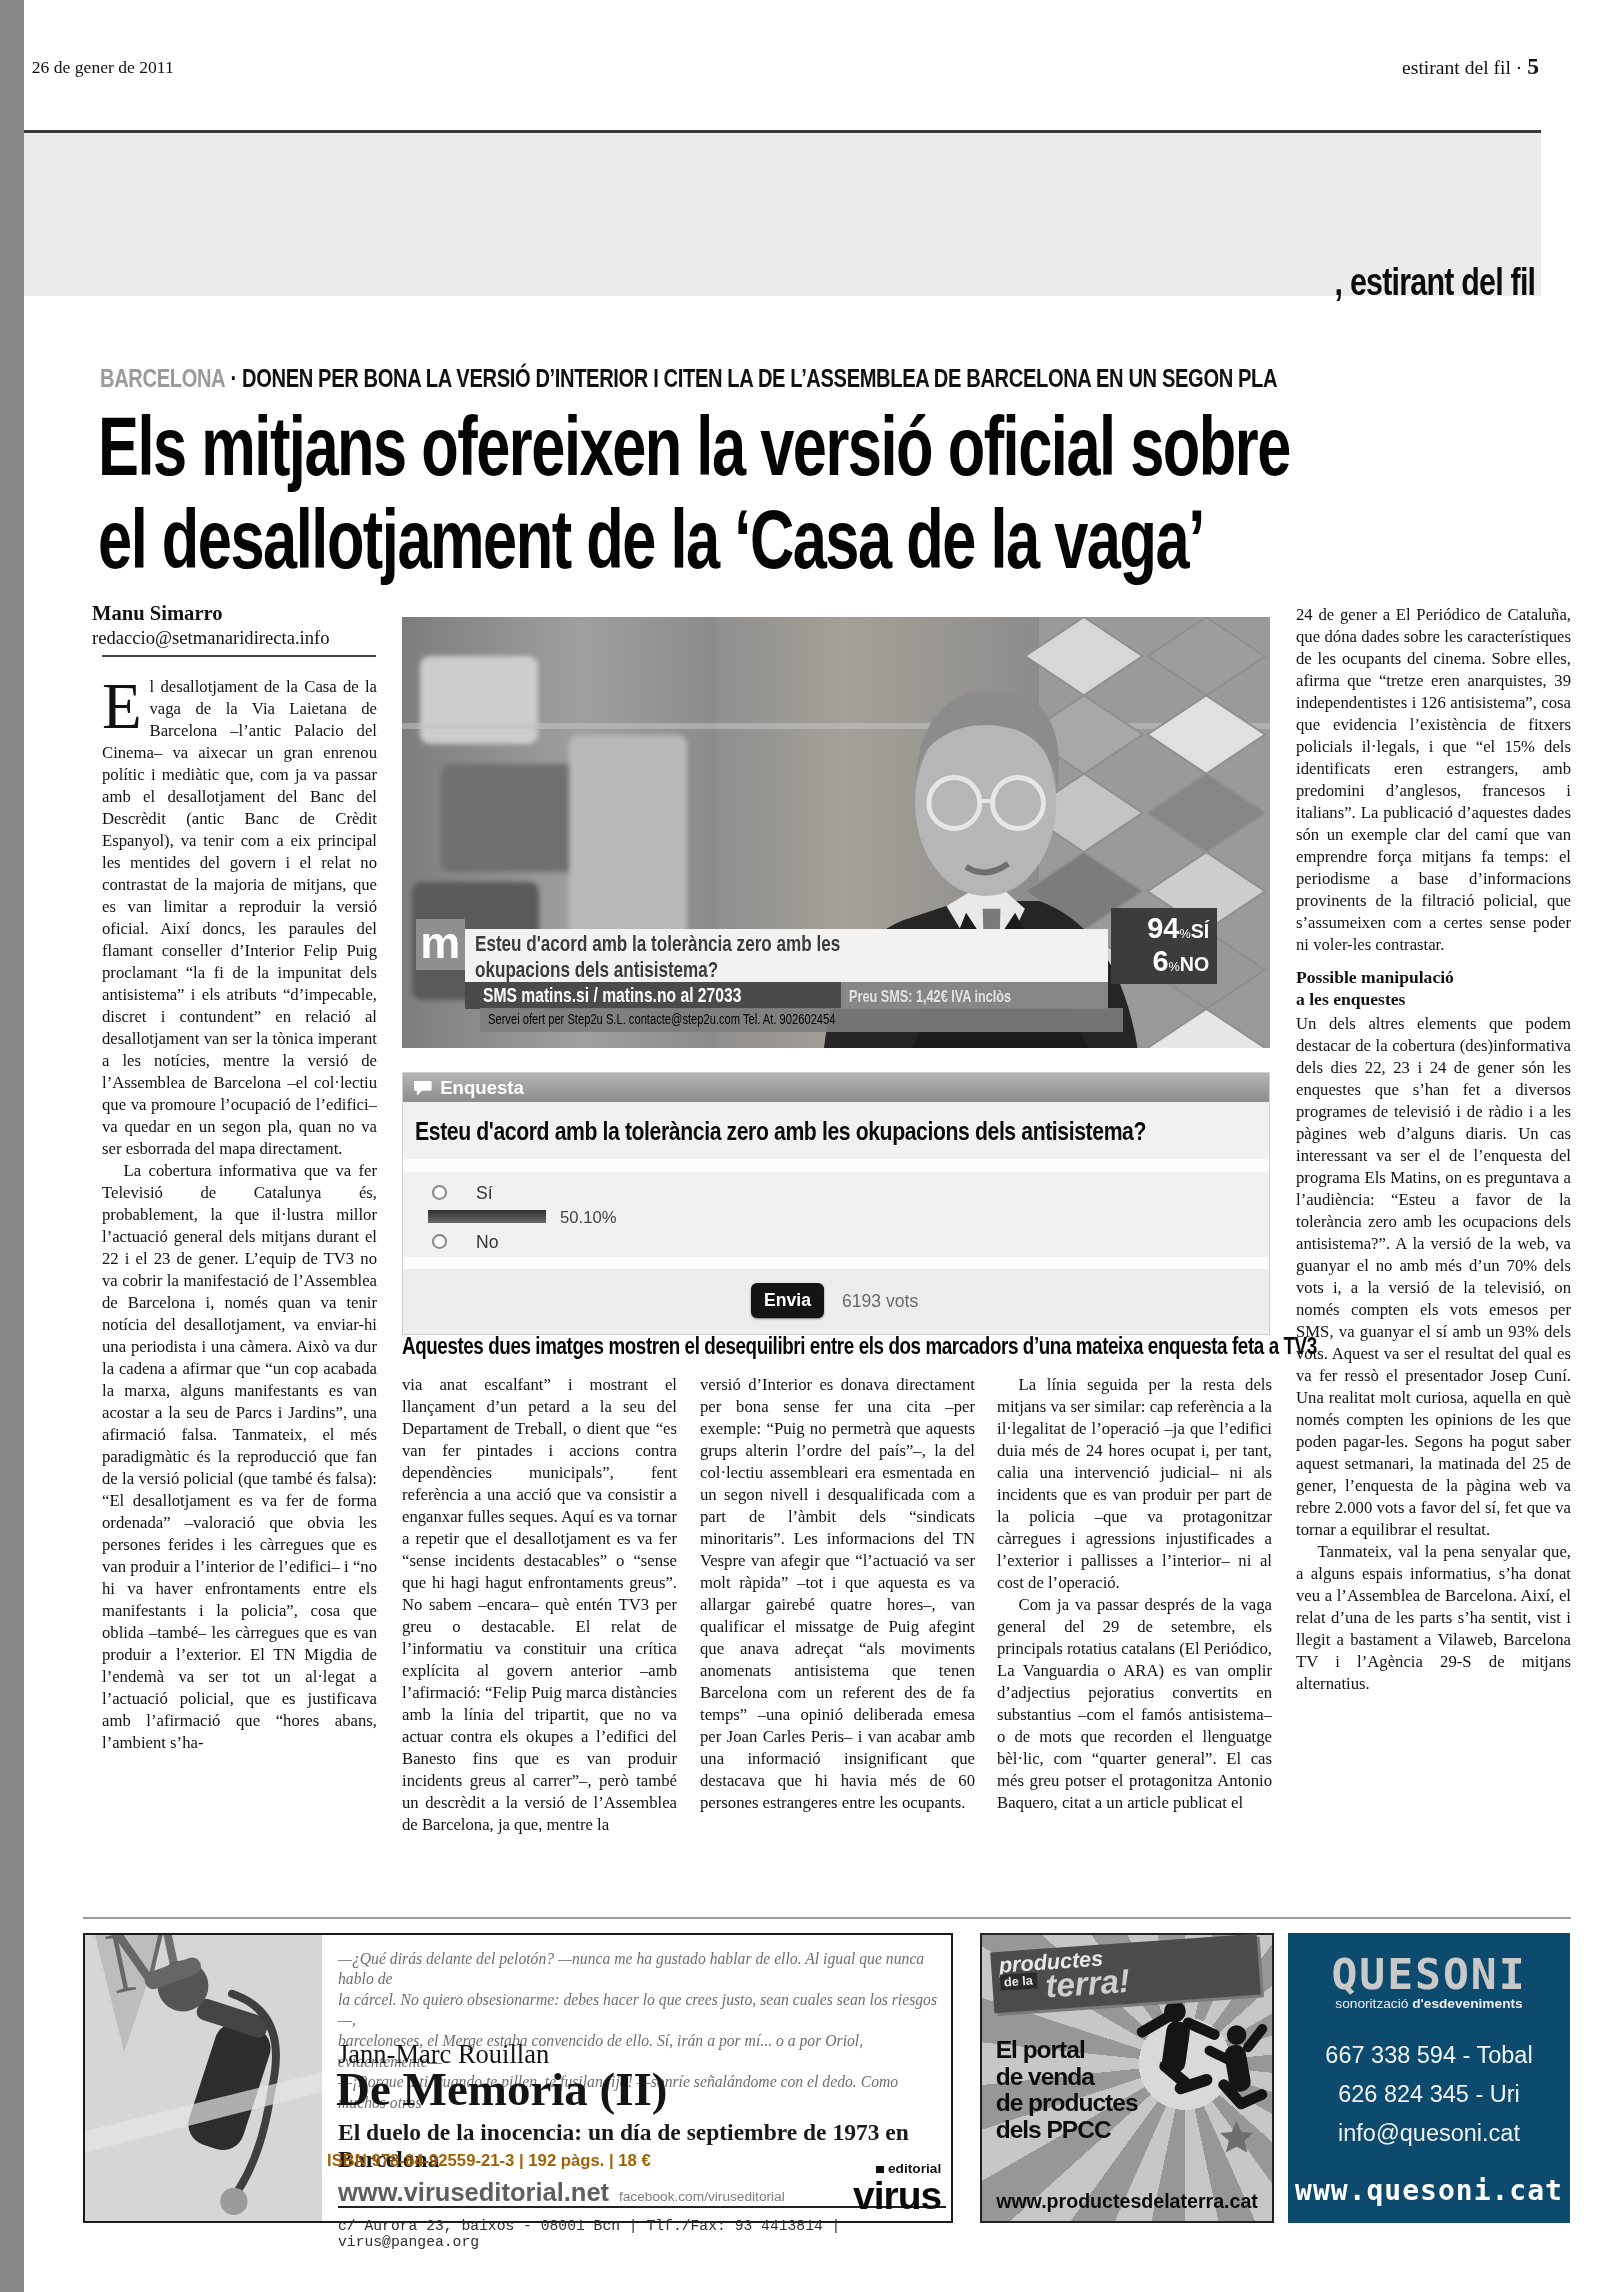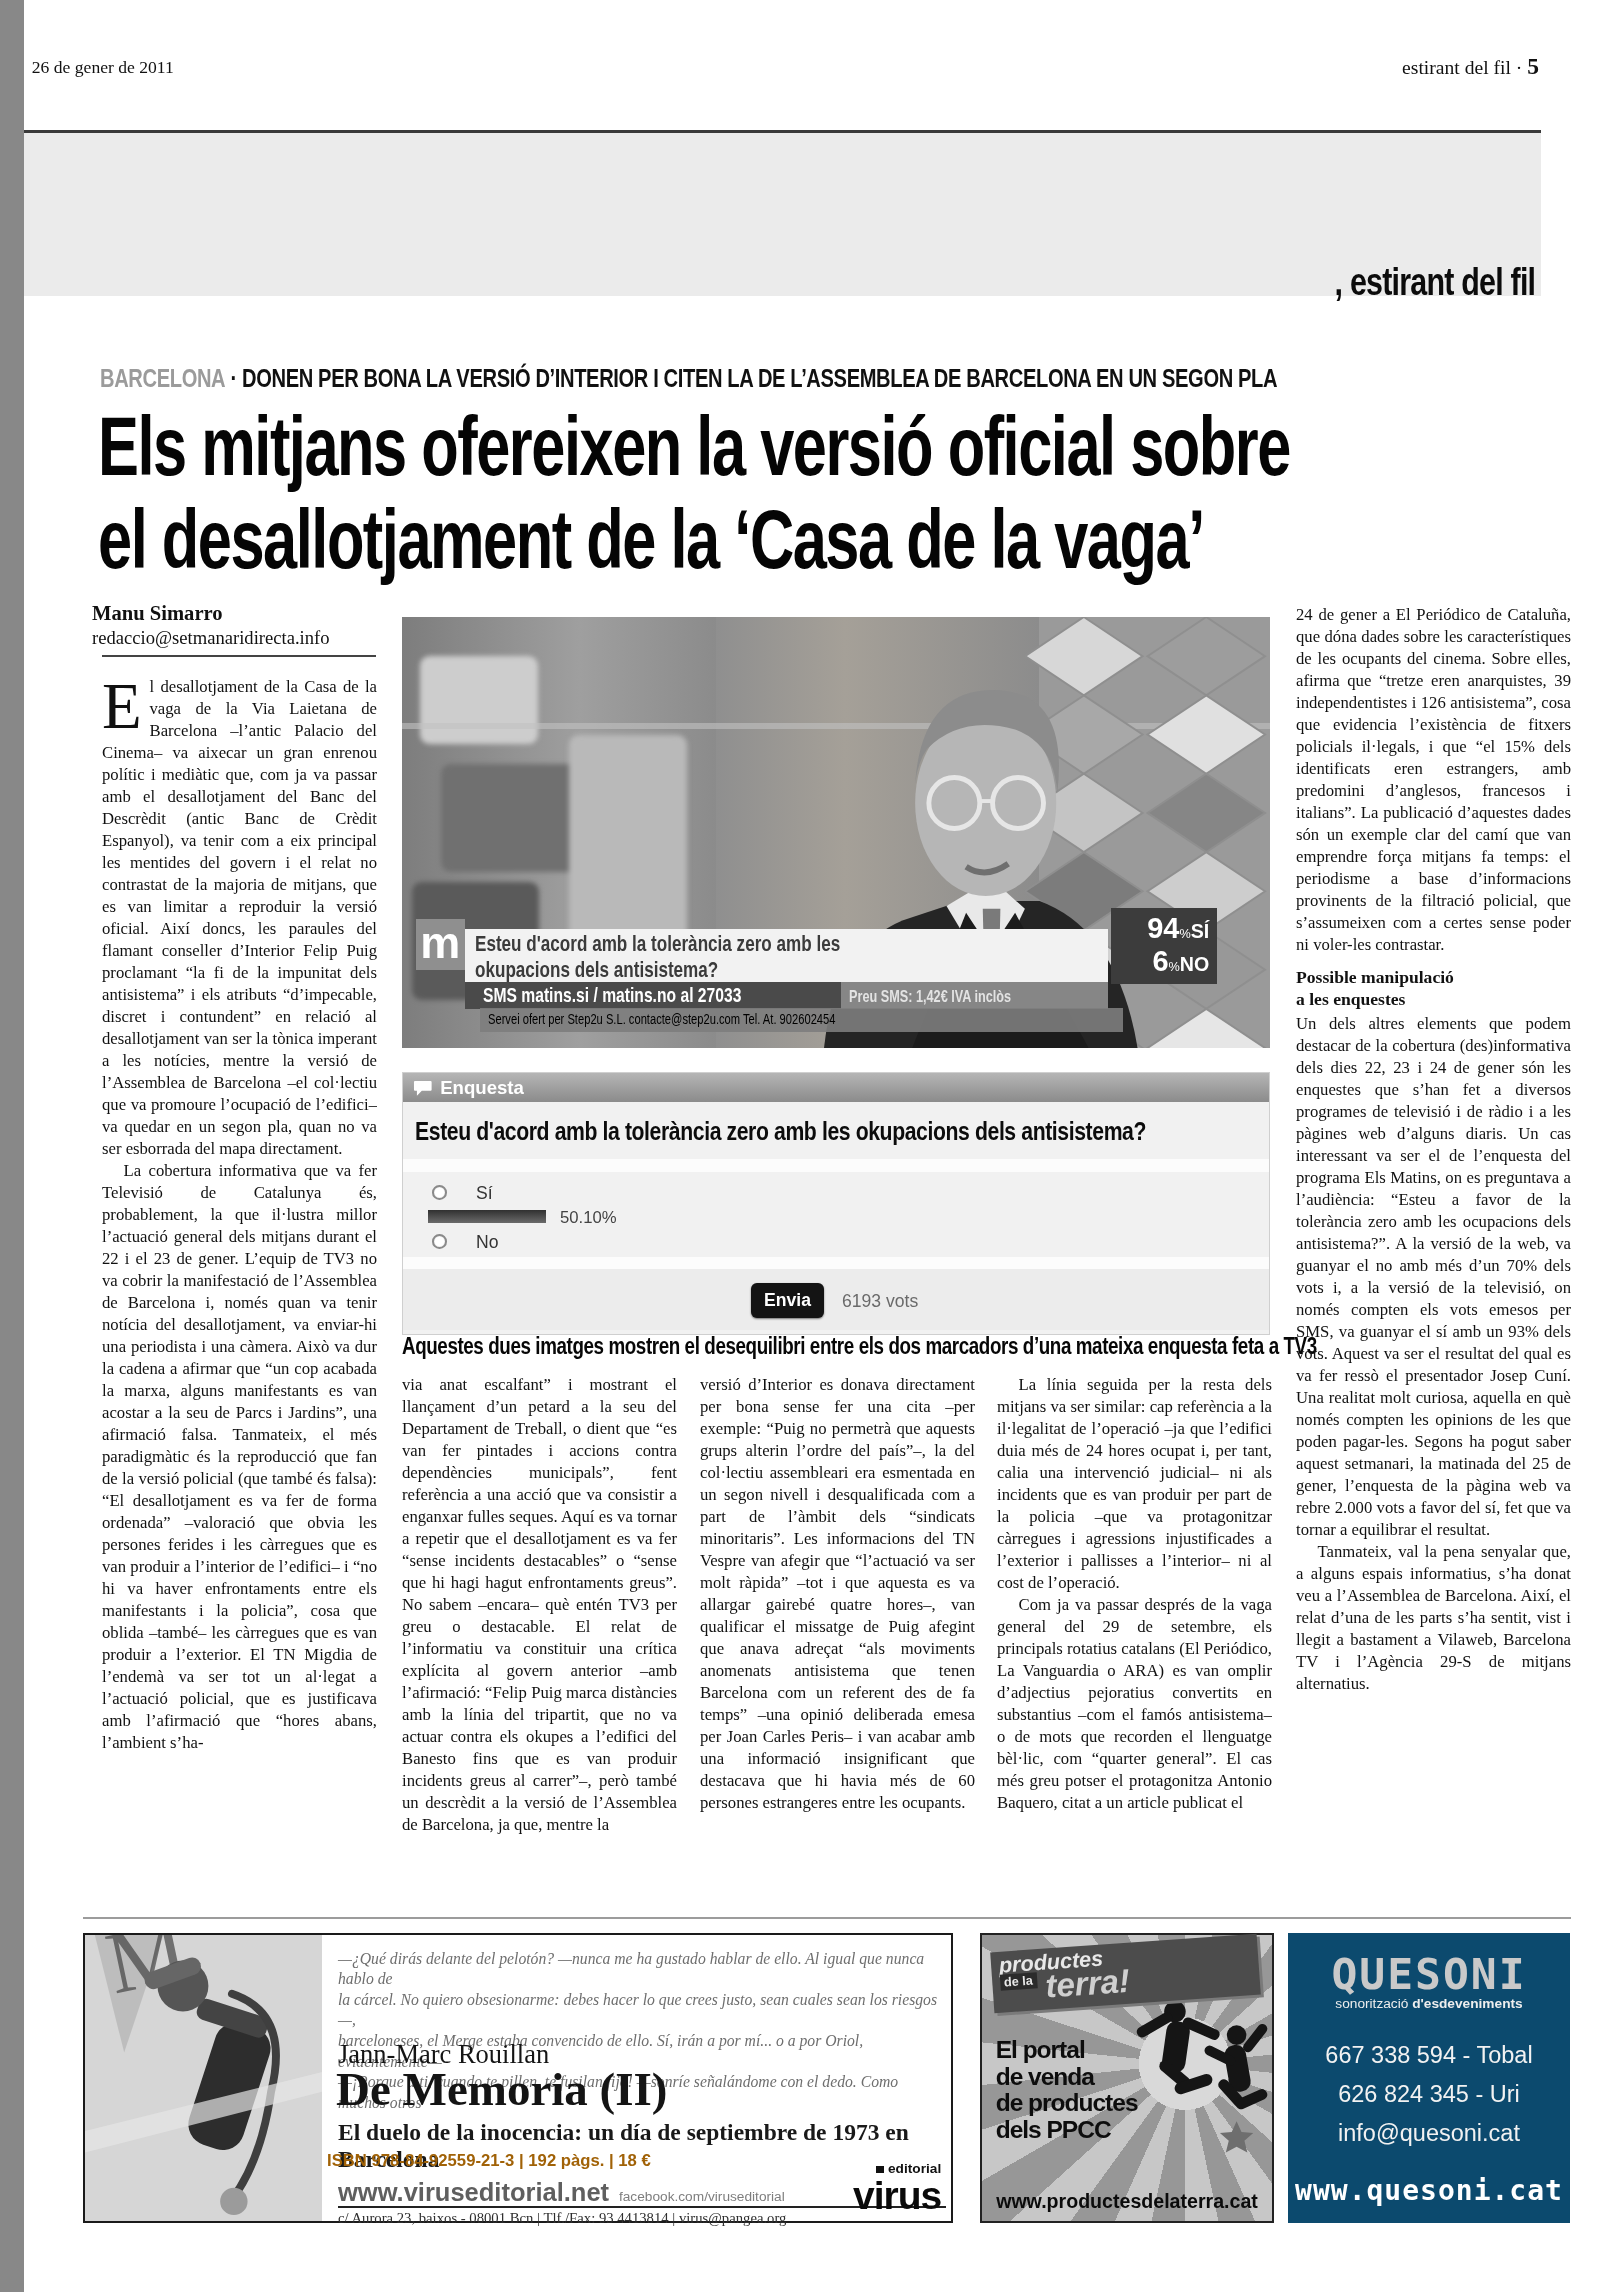--- a/index.html
+++ b/index.html
@@ -100,21 +100,21 @@
      font-style:italic;font-size:15.7px;line-height:20.6px;color:#6e6e6e;}
   #ad-virus .vauthor{position:absolute;left:253px;top:104px;font-size:26.5px;color:#141414;}
   #ad-virus .vtitle{position:absolute;left:251px;top:127px;font-weight:bold;font-size:47px;color:#141414;}
   #ad-virus .vsub{position:absolute;left:253px;top:184px;font-weight:bold;font-size:23.5px;color:#191919;}
   #ad-virus .visbn{position:absolute;left:242px;top:216px;font-family:"Liberation Sans",sans-serif;
      font-weight:bold;font-size:16.7px;color:#a16207;}
   #ad-virus .vweb{position:absolute;left:253px;top:243px;font-family:"Liberation Sans",sans-serif;color:#5f5f5f;}
   #ad-virus .vweb .big{font-weight:bold;font-size:25.5px;}
   #ad-virus .vweb .fb{font-size:13.7px;margin-left:9.8px;color:#7e7e7e;}
   #ad-virus .vaddr{position:absolute;left:253px;top:271px;width:608px;border-top:2px solid #222;
-     font-family:Liberation Serif, serif;font-size:14.7px;color:#2e2e2e;padding-top:2px;}
+     font-family:Liberation Mono, monospace;font-size:14.7px;color:#2e2e2e;padding-top:10px;}
   #ad-virus .vlogo{position:absolute;right:9.8px;bottom:5.9px;text-align:right;line-height:1;}
   #ad-virus .vlogo .ed{font-family:"Liberation Sans",sans-serif;font-weight:bold;font-size:13.7px;color:#111;}
   #ad-virus .vlogo .ed::before{content:"";display:inline-block;width:7.8px;height:7.8px;background:#111;margin-right:3.9px;}
   #ad-virus .vlogo .vr{font-family:"Liberation Sans",sans-serif;font-weight:bold;font-size:39px;
      color:#0a0a0a;letter-spacing:-1px;}
   #ad-terra{left:956px;top:1933px;width:294px;height:290px;border:2px solid #222;
      background:radial-gradient(circle at 70% 45%, #d9d9d9 0 18%, transparent 18%),
        repeating-conic-gradient(from 0deg at 70% 45%, #c7c7c7 0deg 12deg, #979797 12deg 24deg);}
   #ad-terra .tlogo{position:absolute;left:9.8px;top:7.8px;width:267px;height:61px;background:#4c4c4c;
      transform:rotate(-4deg);color:#e8e8e8;font-family:"Liberation Sans",sans-serif;

